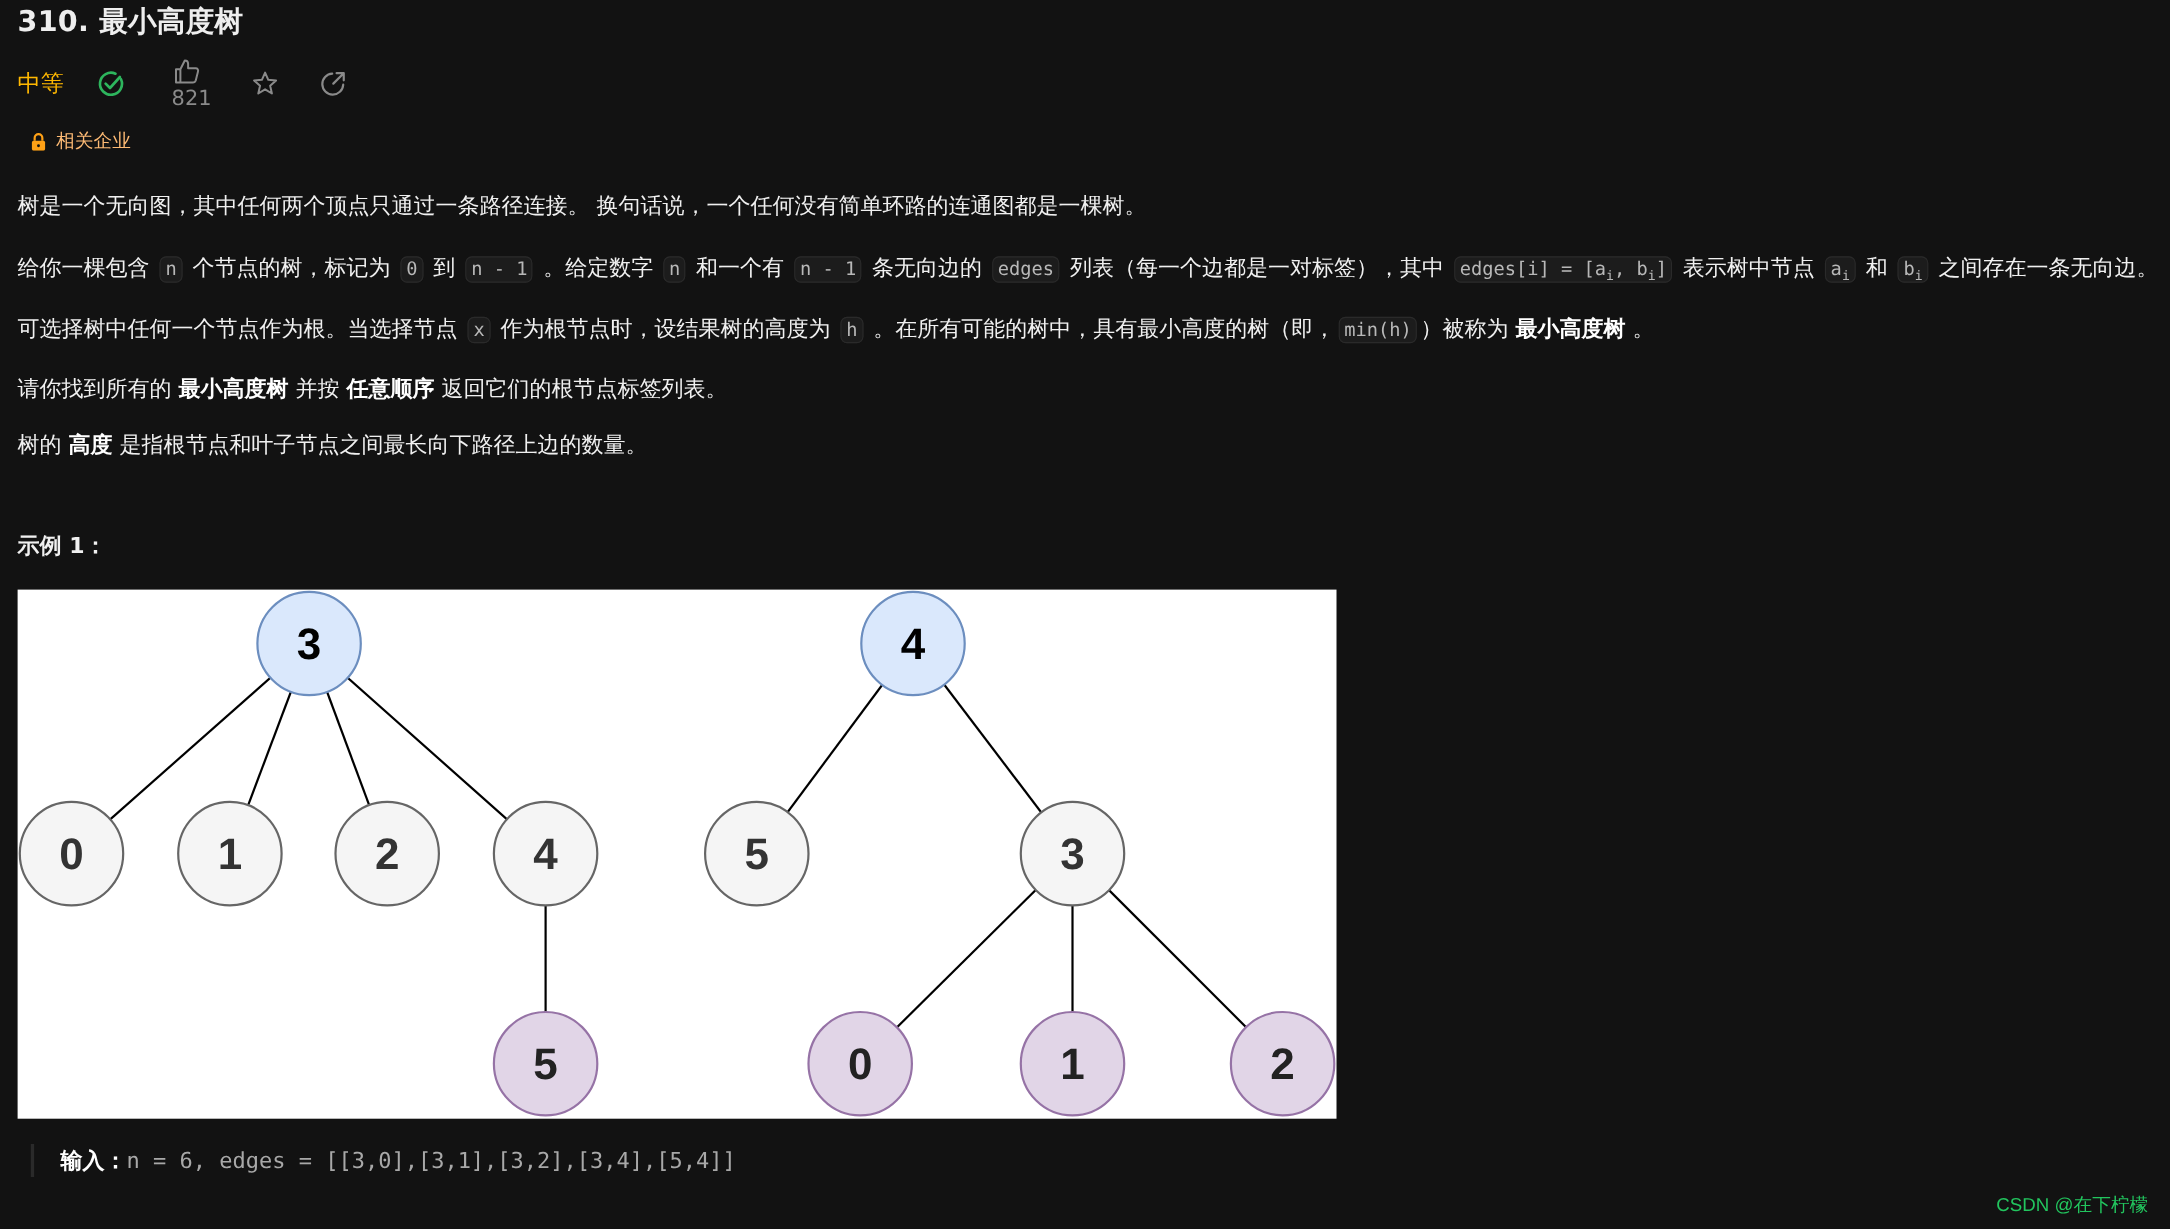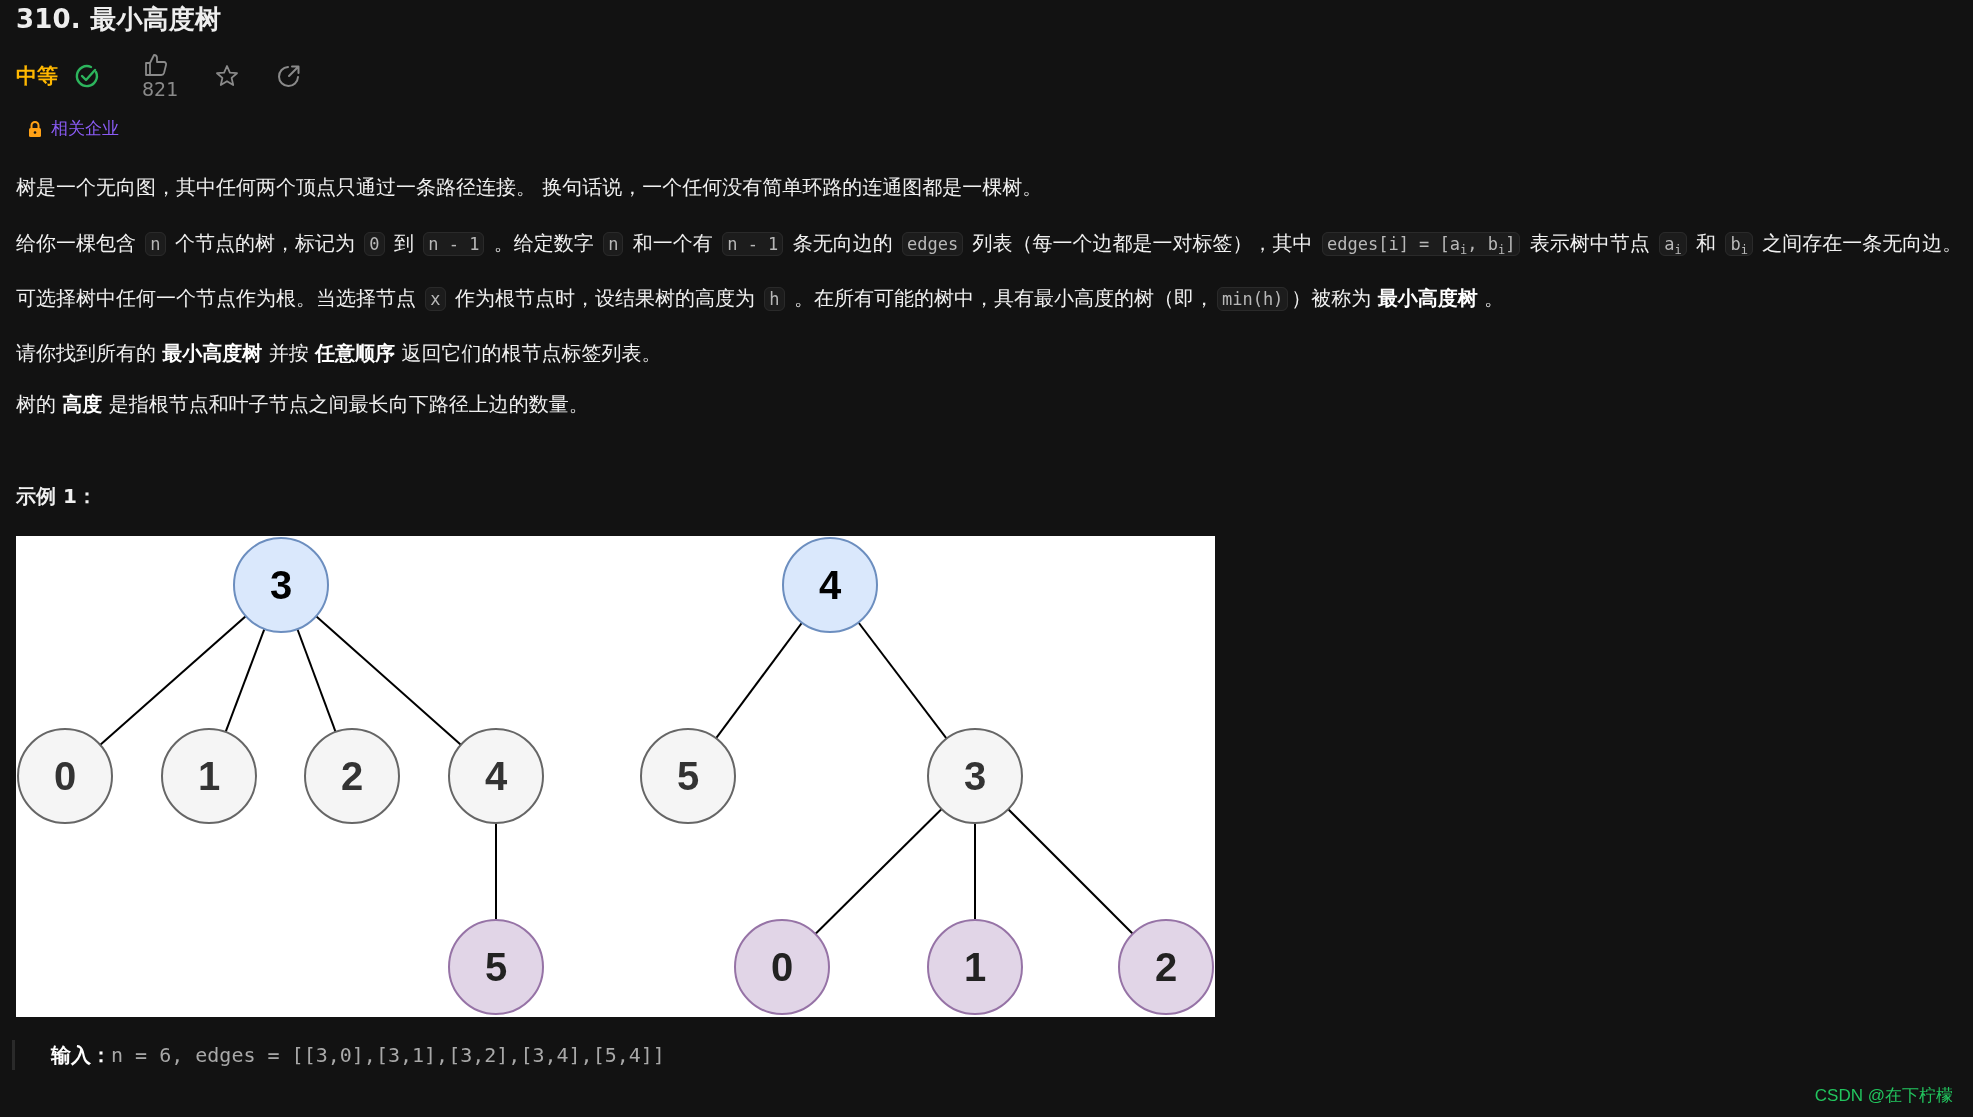--- a/index.html
+++ b/index.html
@@ -7,47 +7,47 @@
     width:1973px; height:1117px; overflow:hidden;
     background:#121212; color:#eff1f6bf;
     font-family:"DejaVu Sans","Liberation Sans",sans-serif;
     position:relative;
   }
   .title {
     position:absolute; left:16px; top:2px;
     font-size:26px; font-weight:bold; color:#eeeeee; letter-spacing:0.2px;
   }
   .meta { position:absolute; left:16px; top:58px; height:36px; display:flex; align-items:center; }
-  .difficulty { color:#ffb800; font-size:21px; margin-right:16px;font-weight:bold; }
+  .difficulty { color:#ffb800; font-size:21px; margin-right:30px; }
   .icon-btn { display:flex; align-items:center; color:#8a8a8a; cursor:pointer;flex-direction:column; }
   .icon-btn svg { display:block; }
   .likes { font-size:19px; color:#8a8a8a; margin-left:8px; }
   .companies {
     position:absolute; left:28px; top:117px; display:flex; align-items:center;
-    font-size:17px; color:#8b5cf6; cursor:pointer;
+    font-size:17px; color:#fdba74; cursor:pointer;
   }
   .companies svg { margin-right:9px; }
   .para {
     position:absolute; left:16px; font-size:20px; color:#f0f0f0;
     white-space:nowrap; line-height:30px;
   }
   code {
     font-family:"DejaVu Sans Mono","Liberation Mono",monospace;
     font-size:17px; color:#b8b8b8;
     background:#1c1c1c; border:1px solid #2a2a2a; border-radius:6px;
     padding:1px 4px; margin:0 3px;
   }
   code sub { font-size:12px; }
   b { color:#ffffff; }
   .example-title { position:absolute; left:16px; top:483px; font-size:20px; font-weight:bold; color:#f0f0f0; }
   .figure { position:absolute; left:16px; top:536px; width:1199px; height:481px; background:#ffffff; overflow:hidden; }
   .figure svg { display:block; }
   .io {
-    position:absolute; left:12px; top:1040px; border-left:3px solid #2a2a2a;
-    padding-left:36px; font-size:20px; line-height:30px;
+    position:absolute; left:28px; top:1040px; border-left:3px solid #2a2a2a;
+    padding-left:24px; font-size:20px; line-height:30px;
   }
   .io .lbl { font-weight:bold; color:#ffffff; }
   .io .val { font-family:"DejaVu Sans Mono","Liberation Mono",monospace; color:#a8a8a8; font-size:20px; }
   .watermark { position:absolute; right:20px; bottom:10px; font-size:17px; color:#22c55e; font-family:"Liberation Sans",sans-serif; }
 </style>
 </head>
 <body>
 
 <div class="title">310. 最小高度树</div>
 

